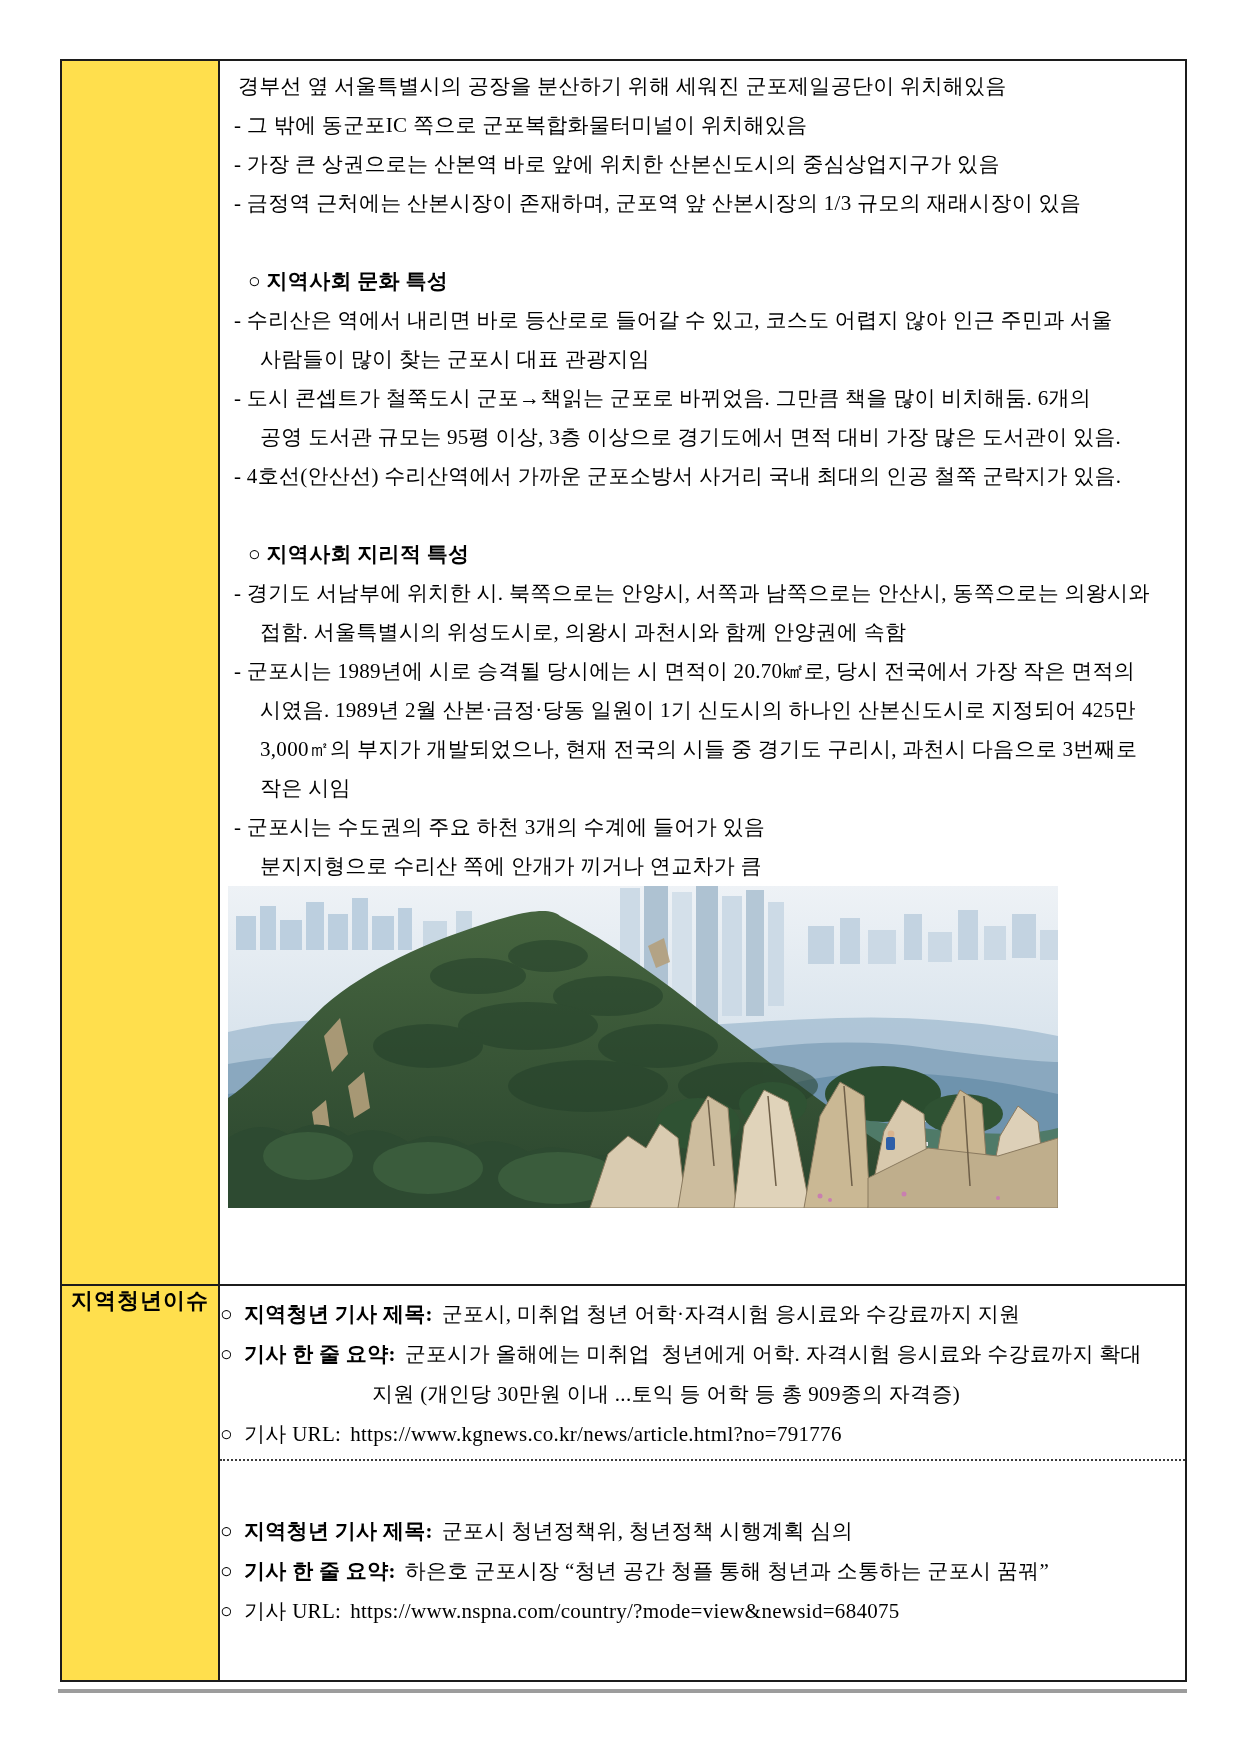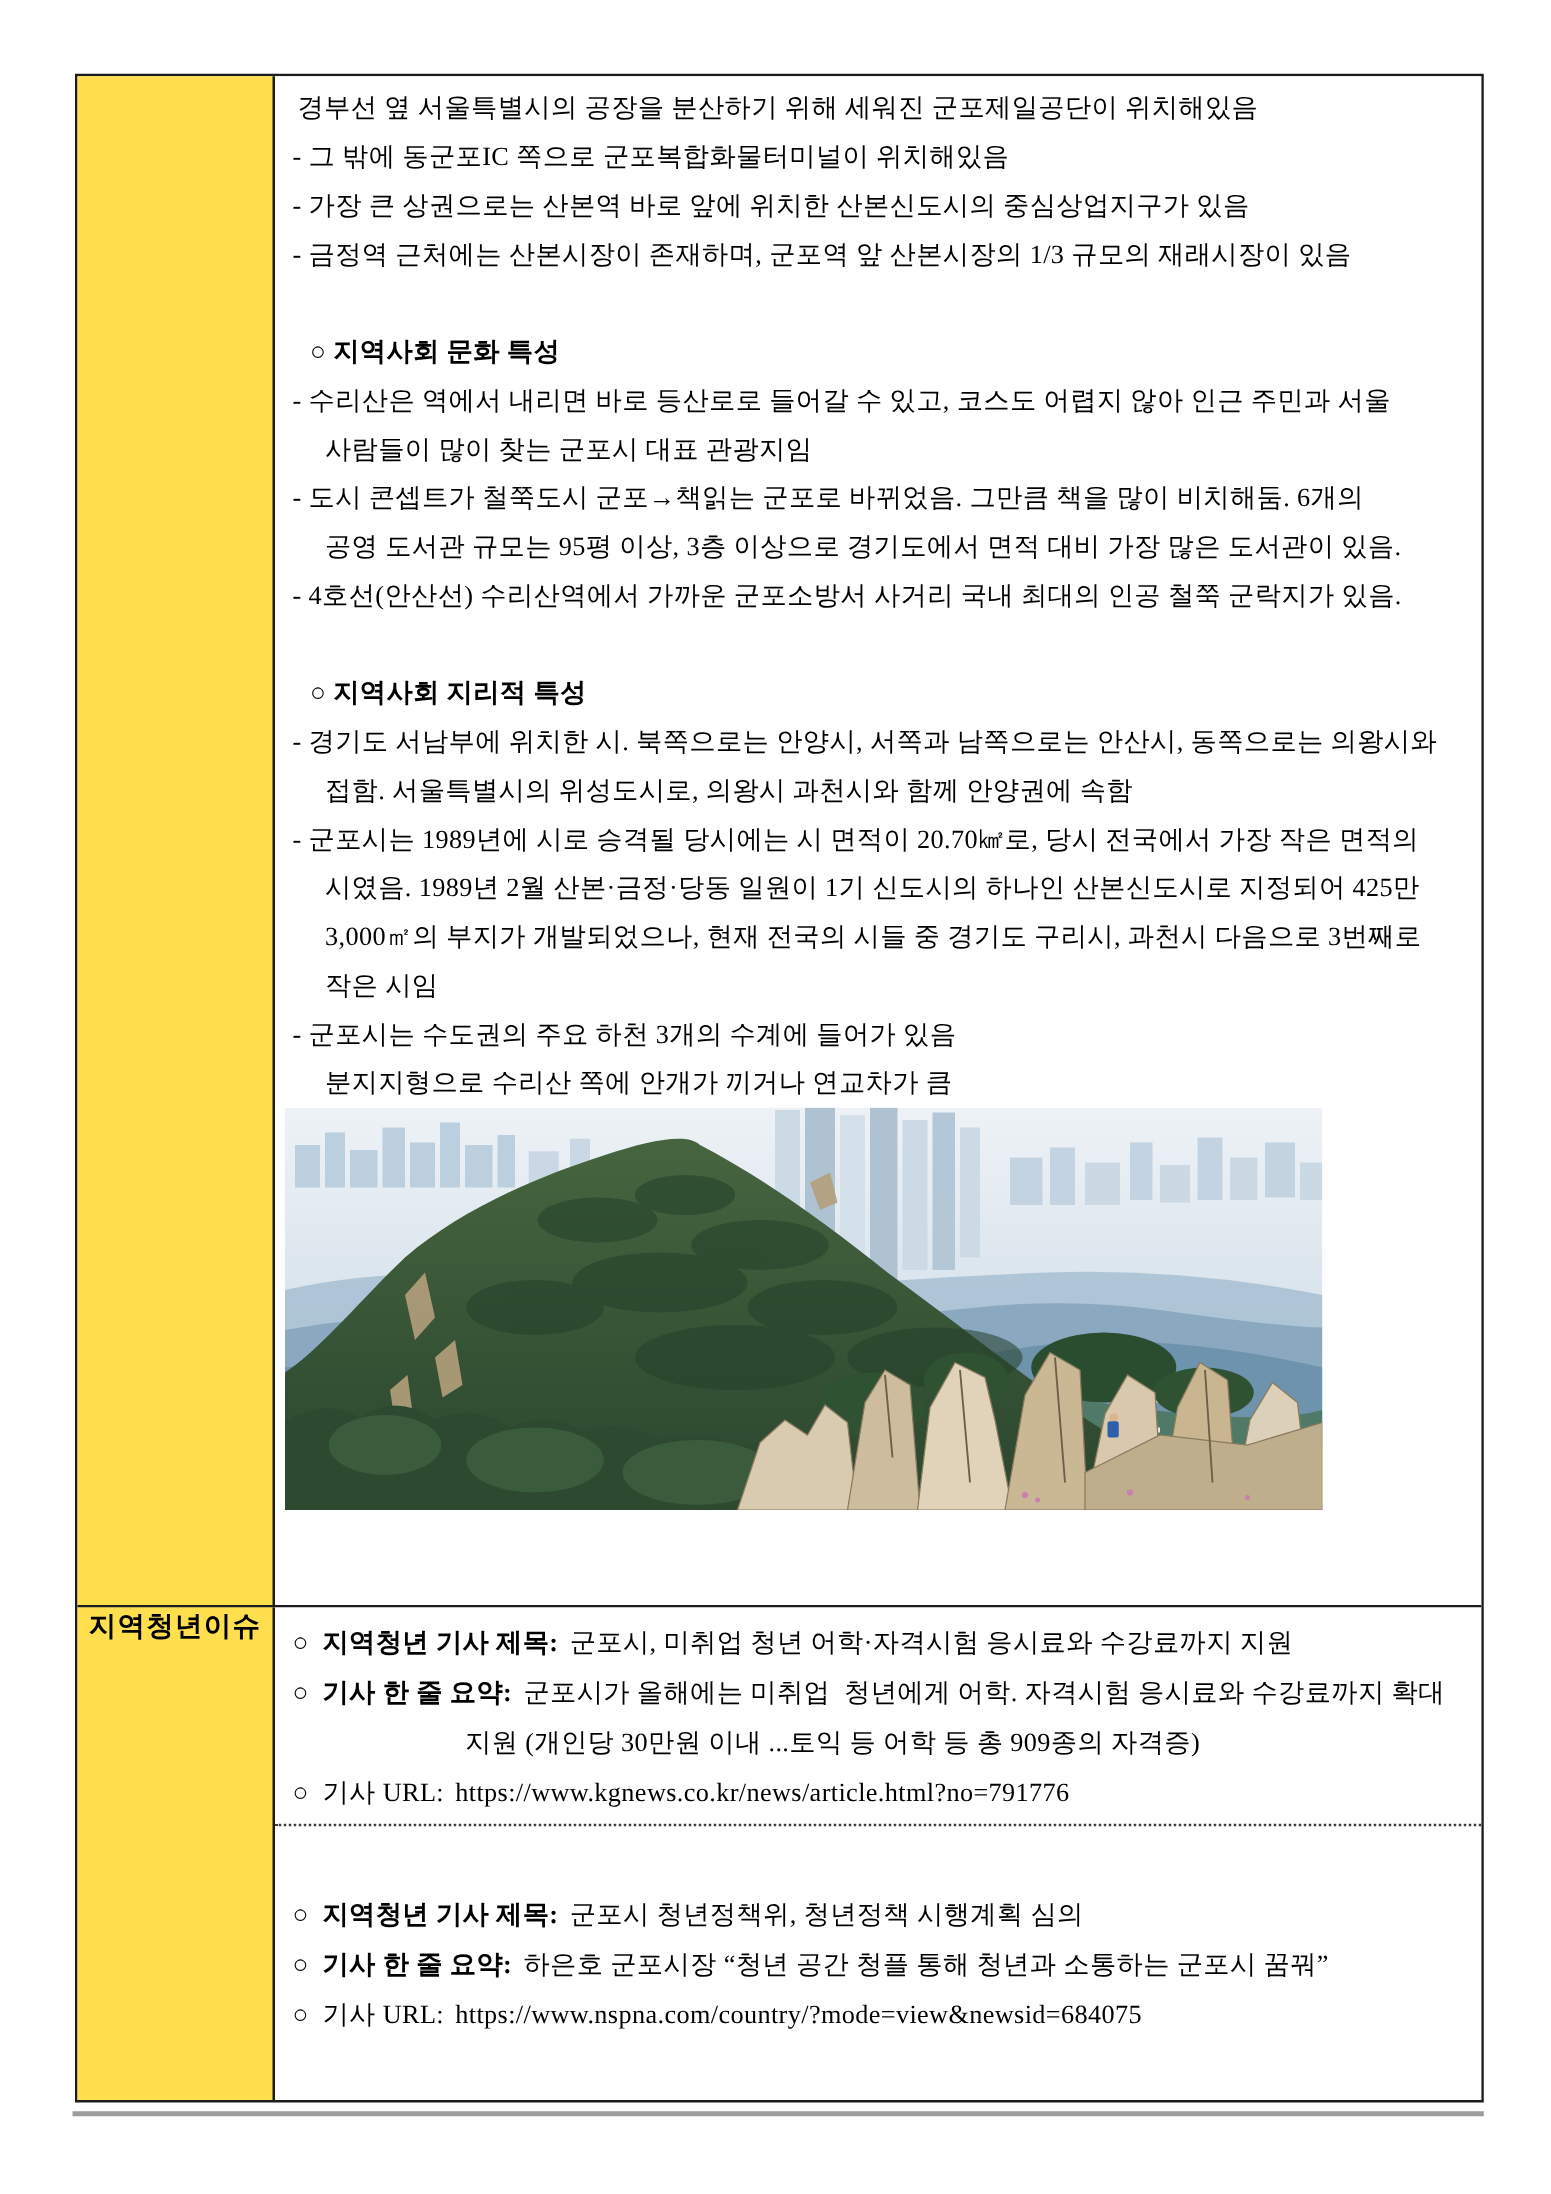--- a/index.html
+++ b/index.html
@@ -39,21 +39,21 @@
   .cont2{padding-left:40px;}
   .head{padding-left:28px;font-weight:700;}
   .blank{height:39px;}
   .photo{
     width:830px;height:322px;margin-left:8px;overflow:hidden;
     display:block;
   }
   .r2-content{padding-top:8px;}
   .a-line{
     white-space:pre;font-size:21px;line-height:40px;height:40px;
-    padding-left:14px;letter-spacing:0.3px;
+    padding-left:0;letter-spacing:0.3px;
   }
   .a-cont{padding-left:152px;}
   .bullet{margin-right:11px;}
   .bl{font-weight:700;margin-right:9px;}
   .lbl{margin-right:9px;}
   .divider{
     border-top:2px dotted #3c3c3c;
     margin-top:5px;width:100%;height:0;
   }
   .spacer{height:50px;}

